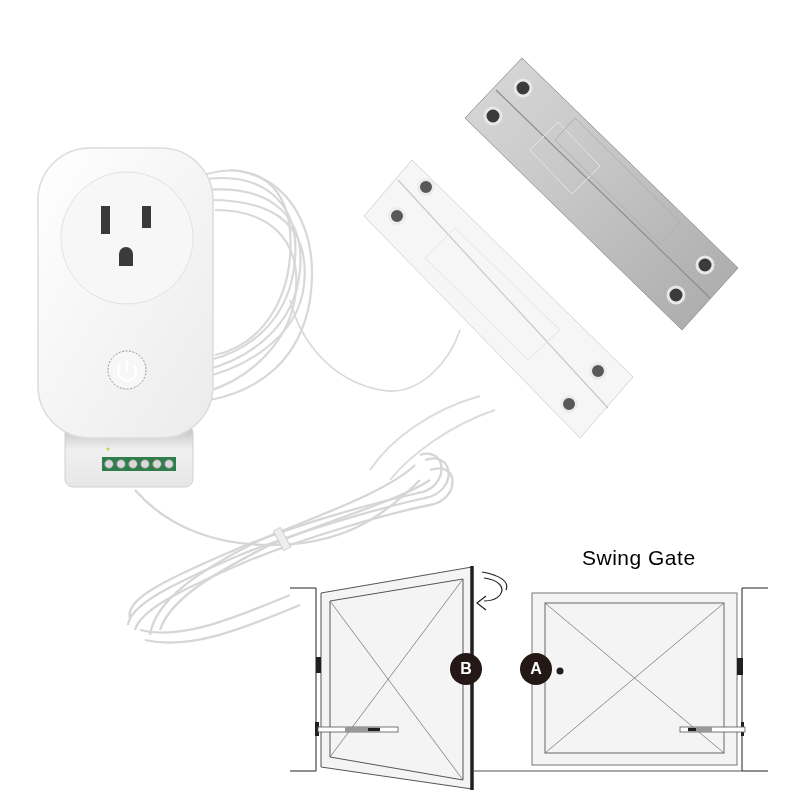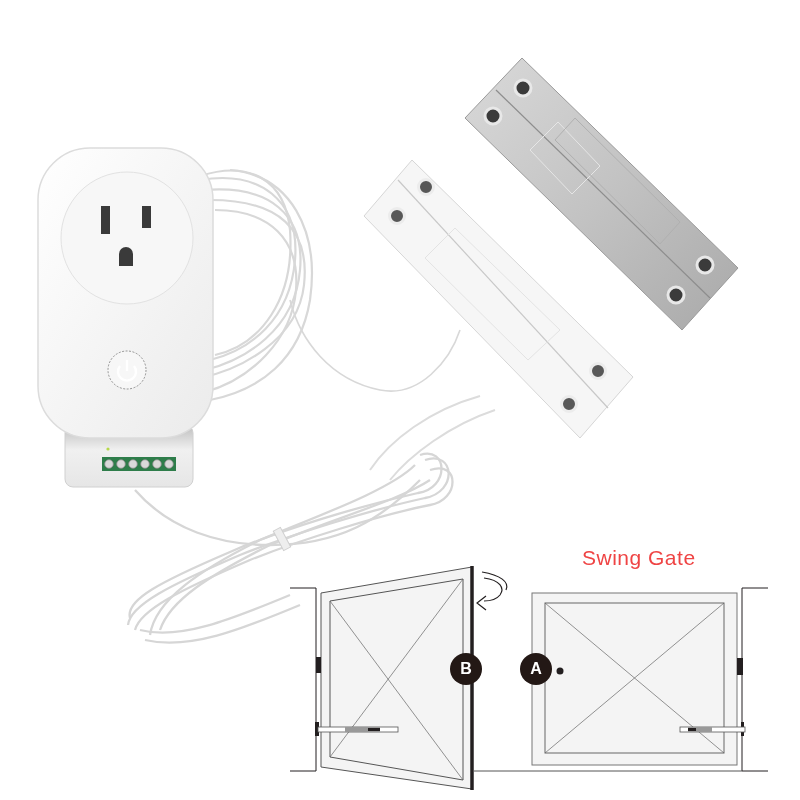--- a/index.html
+++ b/index.html
@@ -1,18 +1,18 @@
 <!DOCTYPE html>
 <html><head>
 <meta charset="utf-8">
 <style>
   html,body{margin:0;padding:0;background:#ffffff;}
   body{width:800px;height:800px;position:relative;overflow:hidden;font-family:"Liberation Sans",sans-serif;}
   .layer{position:absolute;left:0;top:0;width:800px;height:800px;}
-  .title{position:absolute;left:582px;top:546px;font-size:21px;color:#ef4444;letter-spacing:0.5px;font-family:"Liberation Sans",sans-serif;}
+  .title{position:absolute;left:582px;top:546px;font-size:21px;color:#000000;letter-spacing:0.5px;font-family:"Liberation Sans",sans-serif;}
   .badge{position:absolute;width:32px;height:32px;border-radius:50%;background:#231815;color:#fff;font-size:16px;font-weight:bold;display:flex;align-items:center;justify-content:center;font-family:"Liberation Sans",sans-serif;}
 </style>
 </head>
 <body>
 
 <svg class="layer" viewBox="0 0 800 800" xmlns="http://www.w3.org/2000/svg">
   <defs>
     <linearGradient id="plugBody" x1="0" y1="0" x2="1" y2="1">
       <stop offset="0" stop-color="#ffffff"></stop>
       <stop offset="1" stop-color="#ebebeb"></stop>

